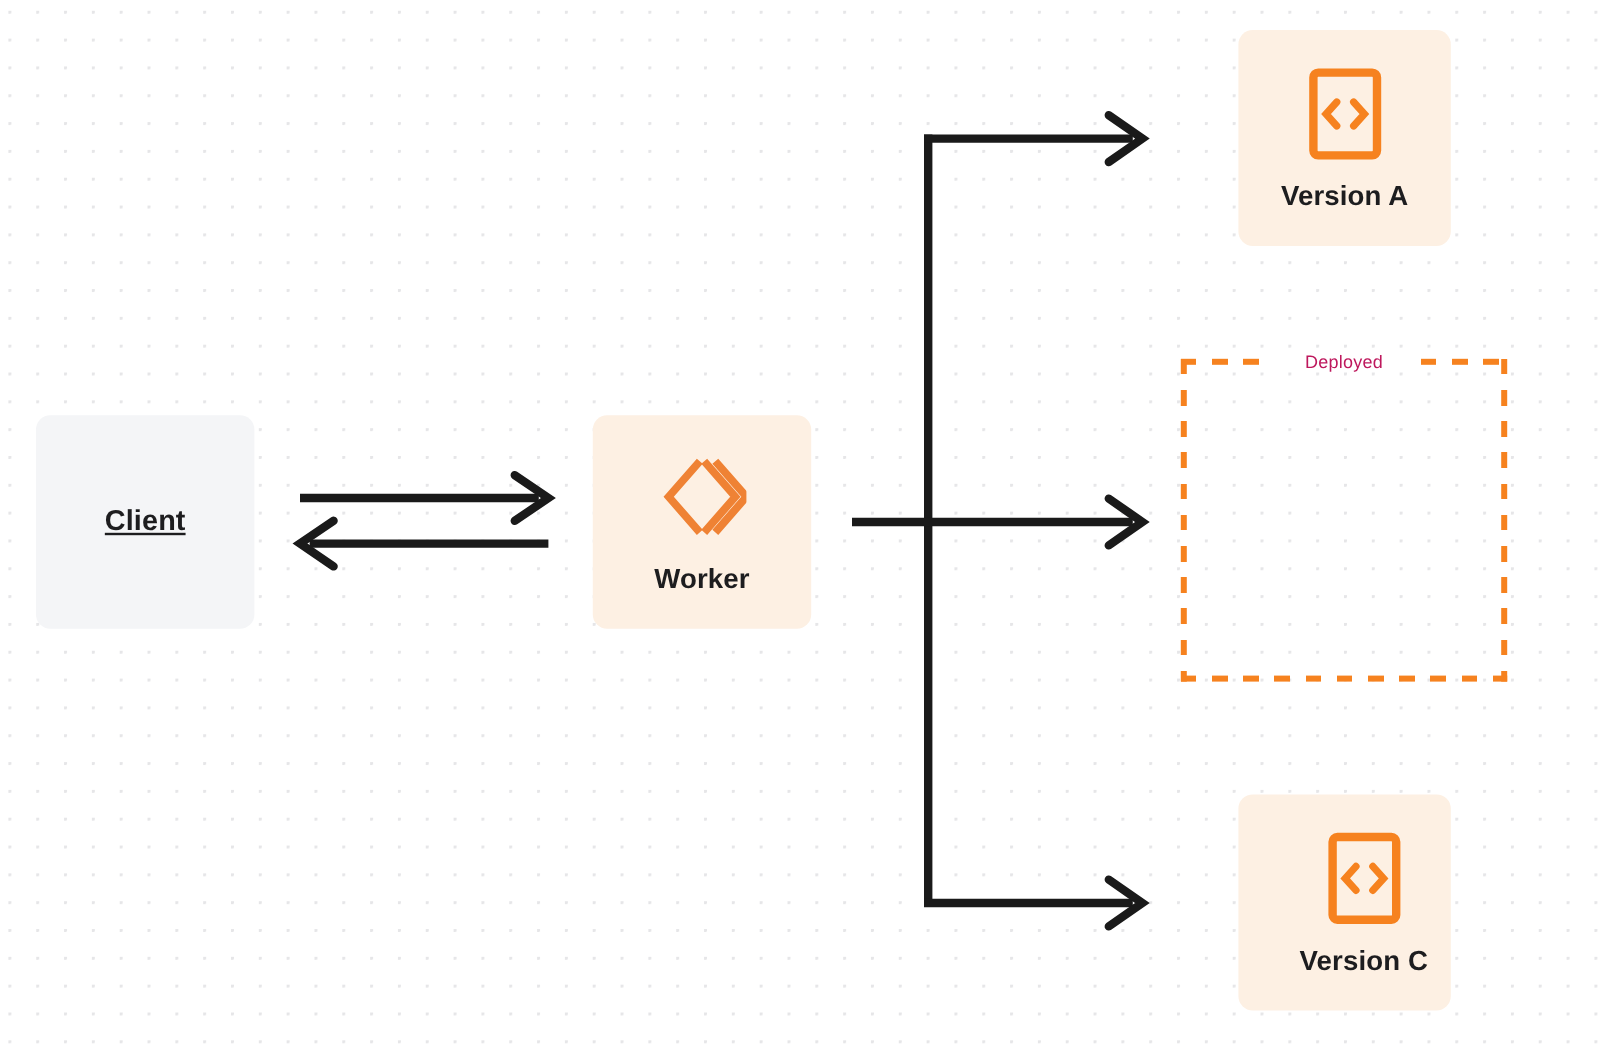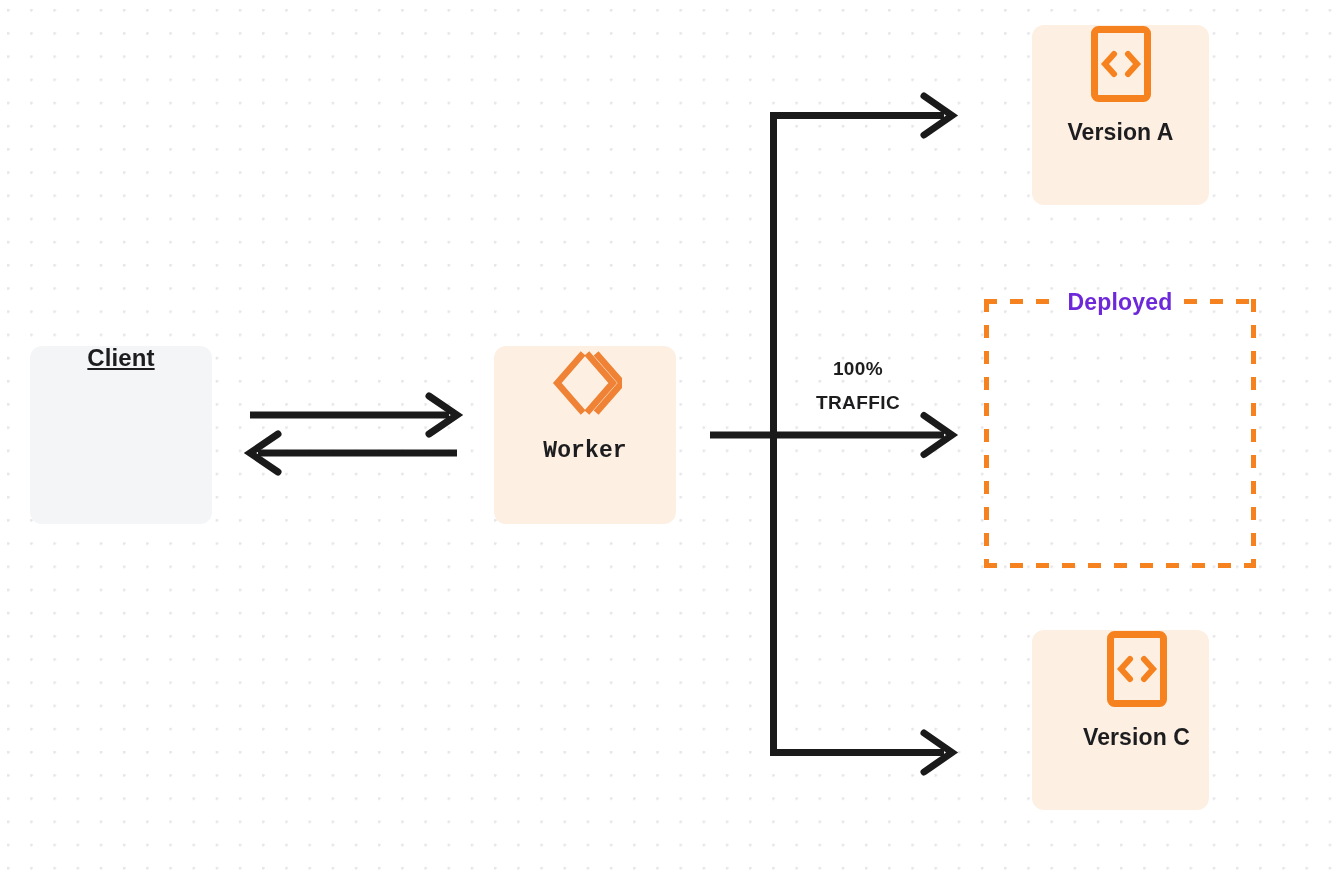--- a/index.html
+++ b/index.html
@@ -24,47 +24,46 @@
     background-position: 7px 9px;
   }
 
   
   .node {
     position: absolute;
     box-sizing: border-box;
     display: flex;
     flex-direction: column;
     align-items: center;
-    justify-content: flex-start;
+    justify-content: center;
     border-radius: 12px;
   }
   .node-client {
     left: 30px;
     top: 346px;
     width: 182px;
     height: 178px;
     background: #f4f5f7;
   }
   .node-worker {
     left: 494px;
     top: 346px;
     width: 182px;
     height: 178px;
     background: #fdf0e3;
-    font-family: Liberation Mono, monospace;
   }
   .node-version {
     left: 1032px;
     width: 177px;
     height: 180px;
     background: #fdf0e3;
   }
   .ver-a { top: 25px; }
   .ver-b { top: 343px; }
-  .ver-c { top: 630px; padding-left: 32px; }
+  .ver-c { top: 662px; padding-left: 32px; }
 
   .node-label {
     font-size: 23px;
     font-weight: bold;
     color: #1d1d1f;
     letter-spacing: 0.1px;
     line-height: 1;
     white-space: nowrap;
   }
   .node-client .node-label { font-size: 24px; text-decoration: underline; }
@@ -107,23 +106,23 @@
   .edge-left      { left: 0;    top: 0;    height: 269px; }
   .edge-right     { right: 0;   top: 0;    height: 269px; }
 
   .deployed-label {
     position: absolute;
     left: 50%;
     top: 2.5px;
     transform: translate(-50%, -50%);
     padding: 0 8px;
     background: #ffffff;
-    color: #6d28d9;
-    font-size: 23px;
-    font-weight: bold;
+    color: #be185d;
+    font-size: 15px;
+    font-weight: normal;
     letter-spacing: 0.2px;
     white-space: nowrap;
     line-height: 1;
   }
 
   
   .connectors {
     position: absolute;
     left: 0;
     top: 0;
@@ -231,18 +230,14 @@
     <span class="node-icon">
       <svg class="version-icon" viewBox="0 0 62 78" xmlns="http://www.w3.org/2000/svg">
         <rect x="4.5" y="4.5" width="53" height="69" rx="4" ry="4" fill="none" stroke="#f6821f" stroke-width="7"></rect>
         <polyline points="24,29 15,39 24,49" fill="none" stroke="#f6821f" stroke-width="6" stroke-linecap="round" stroke-linejoin="miter"></polyline>
         <polyline points="38,29 47,39 38,49" fill="none" stroke="#f6821f" stroke-width="6" stroke-linecap="round" stroke-linejoin="miter"></polyline>
       </svg>
     </span>
     <span class="node-label">Version C</span>
   </div>
 
-  <div class="traffic-label">
-    <div>100%</div>
-    <div>TRAFFIC</div>
-  </div>
 
 </div>
 
 </body></html>

